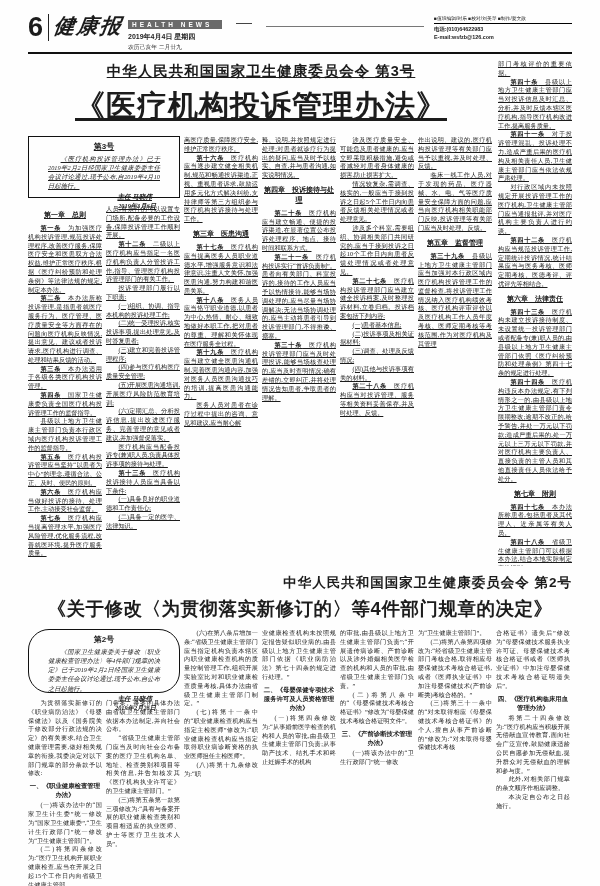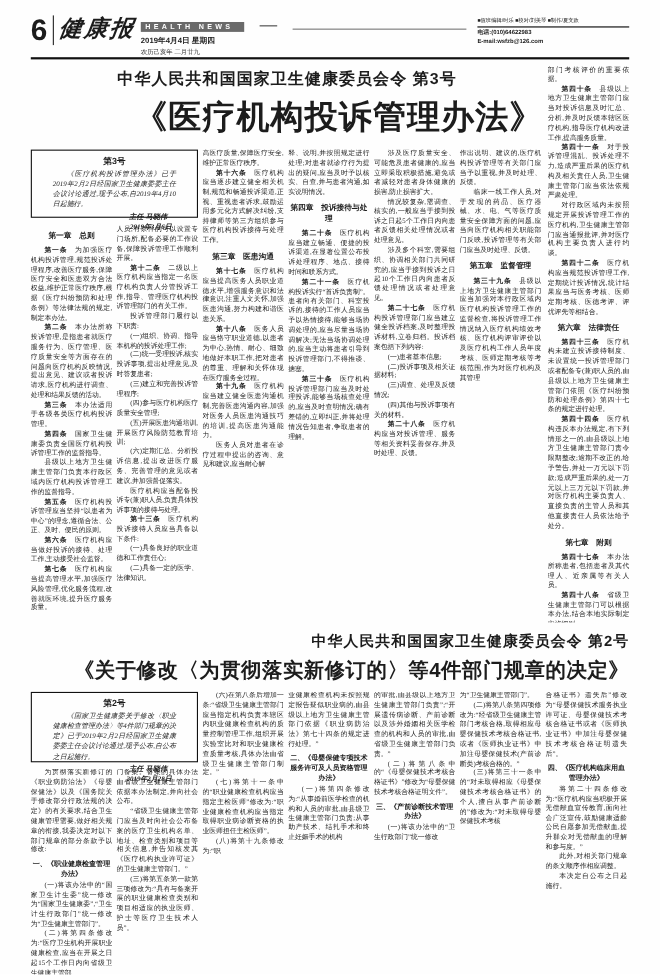--- a/index.html
+++ b/index.html
@@ -19,55 +19,55 @@
   .section-wrap { flex:1; display:flex; align-items:center; margin:4px 10px 0 14px; }
   .section-hairline { flex:0 0 16px; height:1px; background:#444; margin-right:6px; margin-top:4px; }
   .section-title { font-family:"Liberation Sans",sans-serif; font-weight:bold; font-size:22px; letter-spacing:3px; white-space:nowrap; }
   .section-tail { flex:1; height:1px; background:#777; margin-left:8px; margin-top:10px; }
   .contact { width:138px; margin-top:3px; }
   .editors { font-size:4.8px; color:#222; white-space:nowrap; font-family:"Liberation Sans",sans-serif; }
   .contact-lines { border-top:0.5px solid #000; margin-top:2px; padding-top:1px; font-size:5.4px; font-weight:bold; font-family:"Liberation Sans",sans-serif; line-height:1.5; }
 
   
   .kicker { text-align:center; font-family:"Liberation Sans",sans-serif; font-weight:bold; }
-  .bigtitle { text-align:right; font-family:"Liberation Sans",sans-serif; font-weight:900; }
+  .bigtitle { text-align:center; font-family:"Liberation Sans",sans-serif; font-weight:900; }
   .col { flex:0 0 74px; width:74px; overflow:hidden; font-size:6.2px; line-height:1.42; text-align:justify; }
   .col p { margin:0; }
   .para { text-indent:2em; }
   .para.noindent { text-indent:0; }
   .para b { font-family:"Liberation Sans",sans-serif; font-weight:bold; }
   .chap { font-family:"Liberation Sans",sans-serif; font-weight:bold; font-size:7px; text-align:center; margin:5px 0 4px !important; text-indent:0; }
   .subhead { font-family:"Liberation Sans",sans-serif; font-weight:bold; font-size:6.4px; text-align:center; margin:3px 0 2px !important; text-indent:0; }
 
   .notice-box { border:1px solid #111; padding:4px 19px 3px; font-style:italic; }
   .notice-number { text-align:center; font-weight:bold; font-style:normal; font-family:"Liberation Sans",sans-serif; font-size:8px; margin-bottom:2px; }
   .notice-body { font-size:6.3px; line-height:1.45; text-indent:2em; text-align:justify; }
   .notice-signer { text-align:right; font-size:6.6px; font-weight:bold; margin-top:2px; padding-right:8px; }
   .notice-date { text-align:right; font-size:6.3px; font-weight:bold; padding-right:4px; }
 
   
-  .art1 { display:flex; gap:4px; margin-top:6px; height:506px; }
+  .art1 { display:flex; gap:4px; margin-top:6px; height:506px;text-decoration:underline; }
   .art1-main { width:466px; flex:0 0 466px; }
   .art1 .kicker { font-size:14.5px; letter-spacing:1px; margin-top:2px; }
   .art1 .bigtitle { font-size:30px; letter-spacing:1px; margin:5px 0 9px; }
   .art1-body { display:flex; gap:4px; height:438px; }
   .art1-left { width:152px; flex:0 0 152px; }
   .art1-left .notice-box { height:62px; margin-bottom:7px; }
   .two-cols { display:flex; gap:4px; }
   .art1-left .two-cols { height:368px; }
   .art1-body > .col { height:438px; }
   .col-tall { height:506px; }
 
   
   .art2 { margin-top:8px; }
   .art2 .kicker { font-size:13.5px; letter-spacing:1px;text-align:right; }
   .art2 .bigtitle { font-size:18.5px; letter-spacing:0.5px; margin:4px 0 8px; }
   .art2-body { display:flex; gap:4px; height:262px; }
   .art2-left { width:152px; flex:0 0 152px; }
-  .art2-left .notice-box { height:64px; margin-bottom:6px; }
+  .art2-left .notice-box { height:64px; margin-bottom:6px;border-radius:21px; }
   .art2-left .two-cols { height:192px; }
   .art2-body > .col { height:262px; }
 </style>
 </head>
 <body>
 
 <div class="page">
 
   <div class="hdr">
     <div class="hdr-pageno">6</div>

